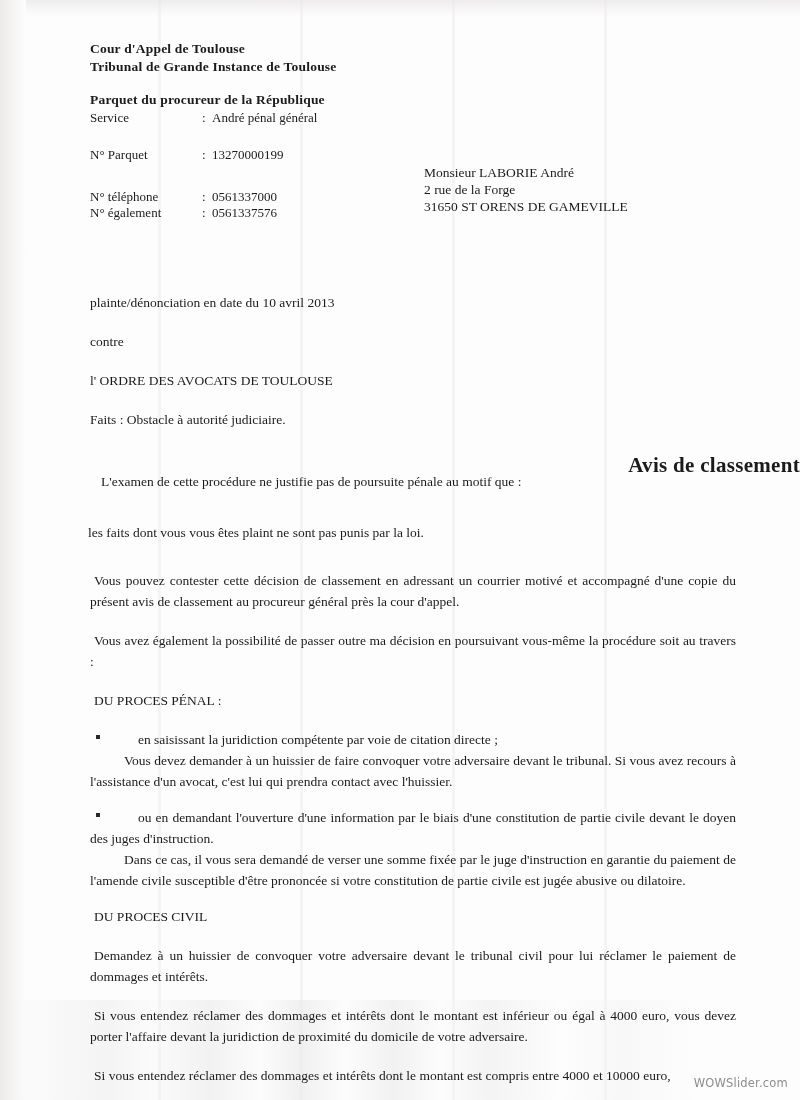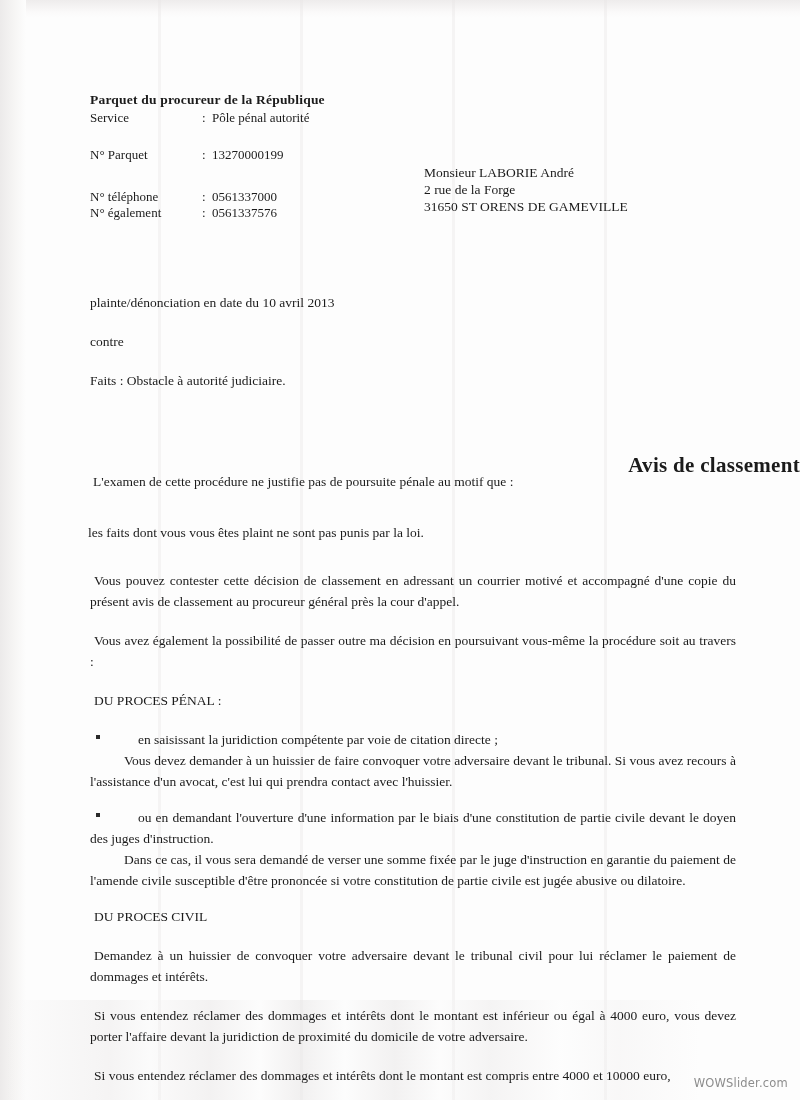--- a/index.html
+++ b/index.html
@@ -139,21 +139,21 @@
     font-size: 21px;
     font-weight: bold;
     letter-spacing: 0.3px;
     padding-left: 28px;
     box-sizing: border-box;
     margin-top: 23px;
   }
 
   .motif {
     position: absolute;
-    left: 93px;
+    left: 101px;
     top: 474px;
     font-size: 13.5px;
     font-family: Liberation Serif, serif;
   }
   .motif-reason {
     position: absolute;
     left: 88px;
     top: 525px;
     font-size: 13.5px;
   }
@@ -232,29 +232,33 @@
   <div class="scan-top-edge"></div>
   <div class="scan-left-edge"></div>
   <div class="scan-vertical-band" style="left:158px;"></div>
   <div class="scan-vertical-band" style="left:300px;"></div>
   <div class="scan-vertical-band" style="left:452px;"></div>
   <div class="scan-vertical-band" style="left:604px;"></div>
   <div class="scan-bottom-streaks"></div>
 
   <div class="content">
 
+    <div class="court-block">
+      <div>Cour d'Appel de Toulouse</div>
+      <div>Tribunal de Grande Instance de Toulouse</div>
+    </div>
 
     <div class="dept-title">Parquet du procureur de la République</div>
 
     <table class="meta-table">
       <tbody>
           <tr>
         <td class="meta-label">Service</td>
         <td class="meta-sep">:</td>
-        <td>Pôle pénal autorité</td>
+        <td>André pénal général</td>
       </tr>
       <tr class="meta-row-gap">
             <td></td>
             <td></td>
             <td></td>
           </tr>
       <tr>
         <td class="meta-label">N° Parquet</td>
         <td class="meta-sep">:</td>
         <td>13270000199</td>
@@ -279,20 +283,21 @@
 
     <div class="addressee">
       <div>Monsieur LABORIE André</div>
       <div>2 rue de la Forge</div>
       <div>31650 ST ORENS DE GAMEVILLE</div>
     </div>
 
     <div class="subject">
       <div class="line">plainte/dénonciation en date du 10 avril 2013</div>
       <div class="line">contre</div>
+      <div class="line">l' ORDRE DES AVOCATS DE TOULOUSE</div>
       <div class="line last">Faits : Obstacle à autorité judiciaire.</div>
     </div>
 
     <div class="doc-title">Avis de classement</div>
 
     <div class="motif">L'examen de cette procédure ne justifie pas de poursuite pénale au motif que :</div>
     <div class="motif-reason">les faits dont vous vous êtes plaint ne sont pas punis par la loi.</div>
 
     <div class="body-text">
 

